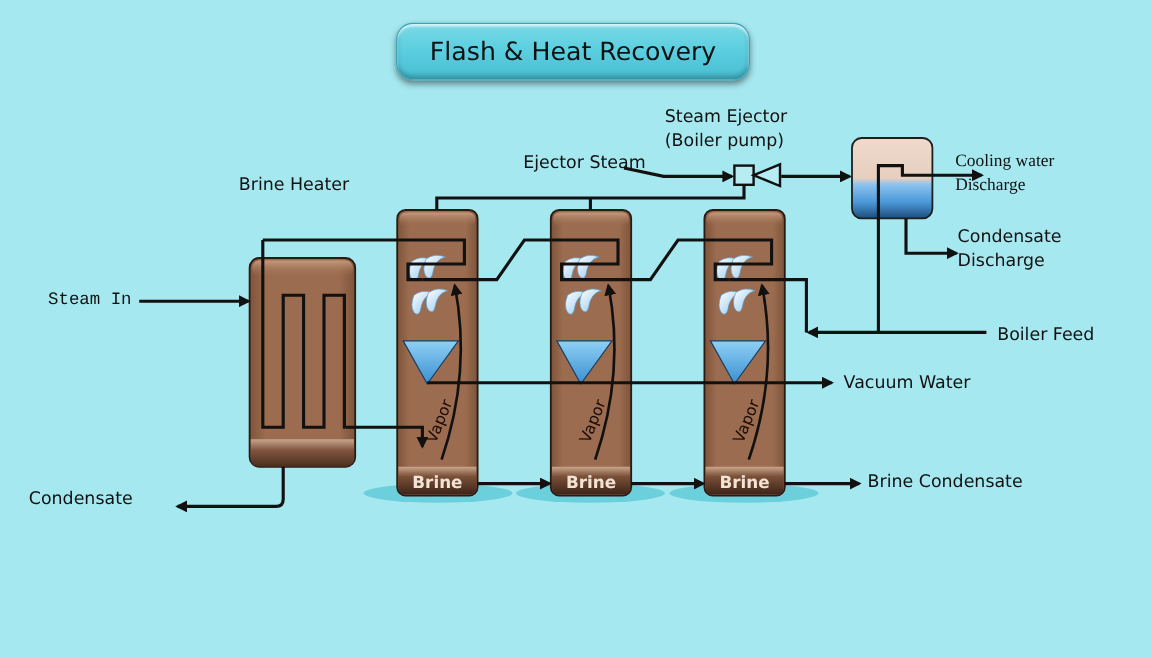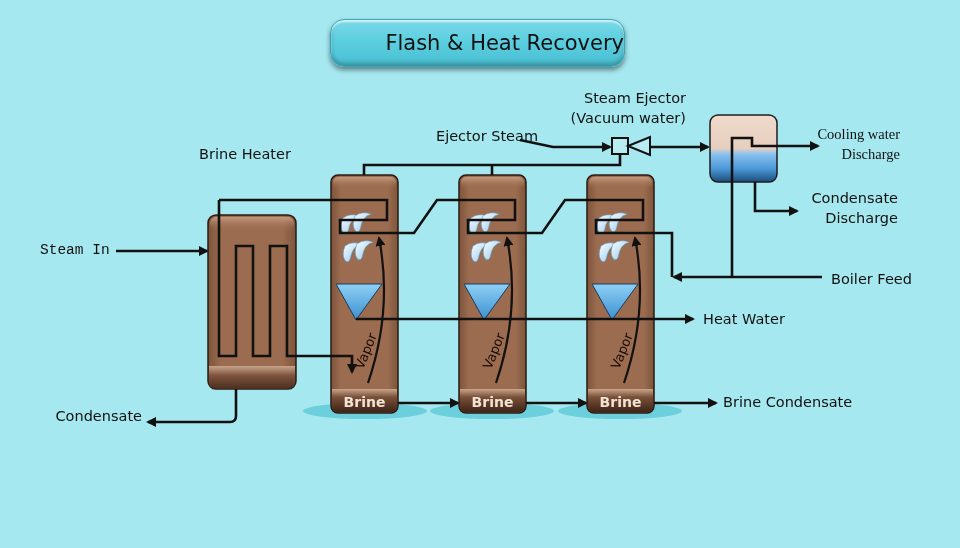--- a/index.html
+++ b/index.html
@@ -9,25 +9,25 @@
     font-family: "DejaVu Sans", sans-serif;
     position: relative;
   }
   #diagram { position: absolute; left: 0; top: 0; }
   .title-btn {
     position: absolute; left: 330px; top: 19px; width: 293px; height: 46px;
     border-radius: 14px;
     background: linear-gradient(#7ad9e6 0%, #5ccfe0 45%, #48bfd2 100%);
     box-shadow: 0 3px 5px rgba(0,0,0,0.45), inset 0 2px 2px rgba(255,255,255,0.7), inset 0 -3px 4px rgba(0,0,0,0.25);
     border: 1px solid #3aa6b6;
-    display: flex; align-items: center; justify-content: flex-end;
+    display: flex; align-items: center; justify-content: center;
     font-size: 21px; color: #111;
   }
   .lbl { position: absolute; font-size: 14.5px; color: #111; line-height: 20px; white-space: nowrap; }
-  .lbl.center { text-align: right; }
+  .lbl.center { text-align: left; }
   .brine-lbl { font-family: "DejaVu Sans", sans-serif; font-size: 14px; fill: #f3e3d4; font-weight: bold; }
   .vapor-lbl { font-family: "DejaVu Sans", sans-serif; font-size: 13px; fill: #1a0a05; }
 </style>
 </head>
 <body>
 
 <svg id="diagram" width="960" height="548" viewBox="0 0 960 548">
   <defs>
     <linearGradient id="vesselGrad" x1="0" y1="0" x2="1" y2="0">
       <stop offset="0" stop-color="#7d543b"></stop>
@@ -179,25 +179,25 @@
 </div>
 
 <div class="lbl" style="left:199px;top:144px;">Brine Heater</div>
 <div class="lbl" style="left:40px;top:240px;font-family:Liberation Mono, monospace;">Steam In</div>
 <div class="lbl center" style="left:24px;top:406px;width:118px;">
   <div>Condensate</div>
 </div>
 <div class="lbl" style="left:404px;top:126px;margin-left:32px;">Ejector Steam</div>
 <div class="lbl center" style="left:554px;top:88px;width:132px;">
   <div>Steam Ejector</div>
-  <div>(Vacuum water)</div>
+  <div>(Boiler pump)</div>
 </div>
 <div class="lbl center" style="left:796px;top:124px;width:104px;font-family:Liberation Serif, serif;">
   <div>Cooling water</div>
   <div>Discharge</div>
 </div>
 <div class="lbl center" style="left:798px;top:188px;width:100px;">
   <div>Condensate</div>
   <div>Discharge</div>
 </div>
 <div class="lbl" style="left:831px;top:269px;">Boiler Feed</div>
-<div class="lbl" style="left:703px;top:309px;">Heat Water</div>
+<div class="lbl" style="left:703px;top:309px;">Vacuum Water</div>
 <div class="lbl" style="left:723px;top:392px;">Brine Condensate</div>
 
 </body></html>

